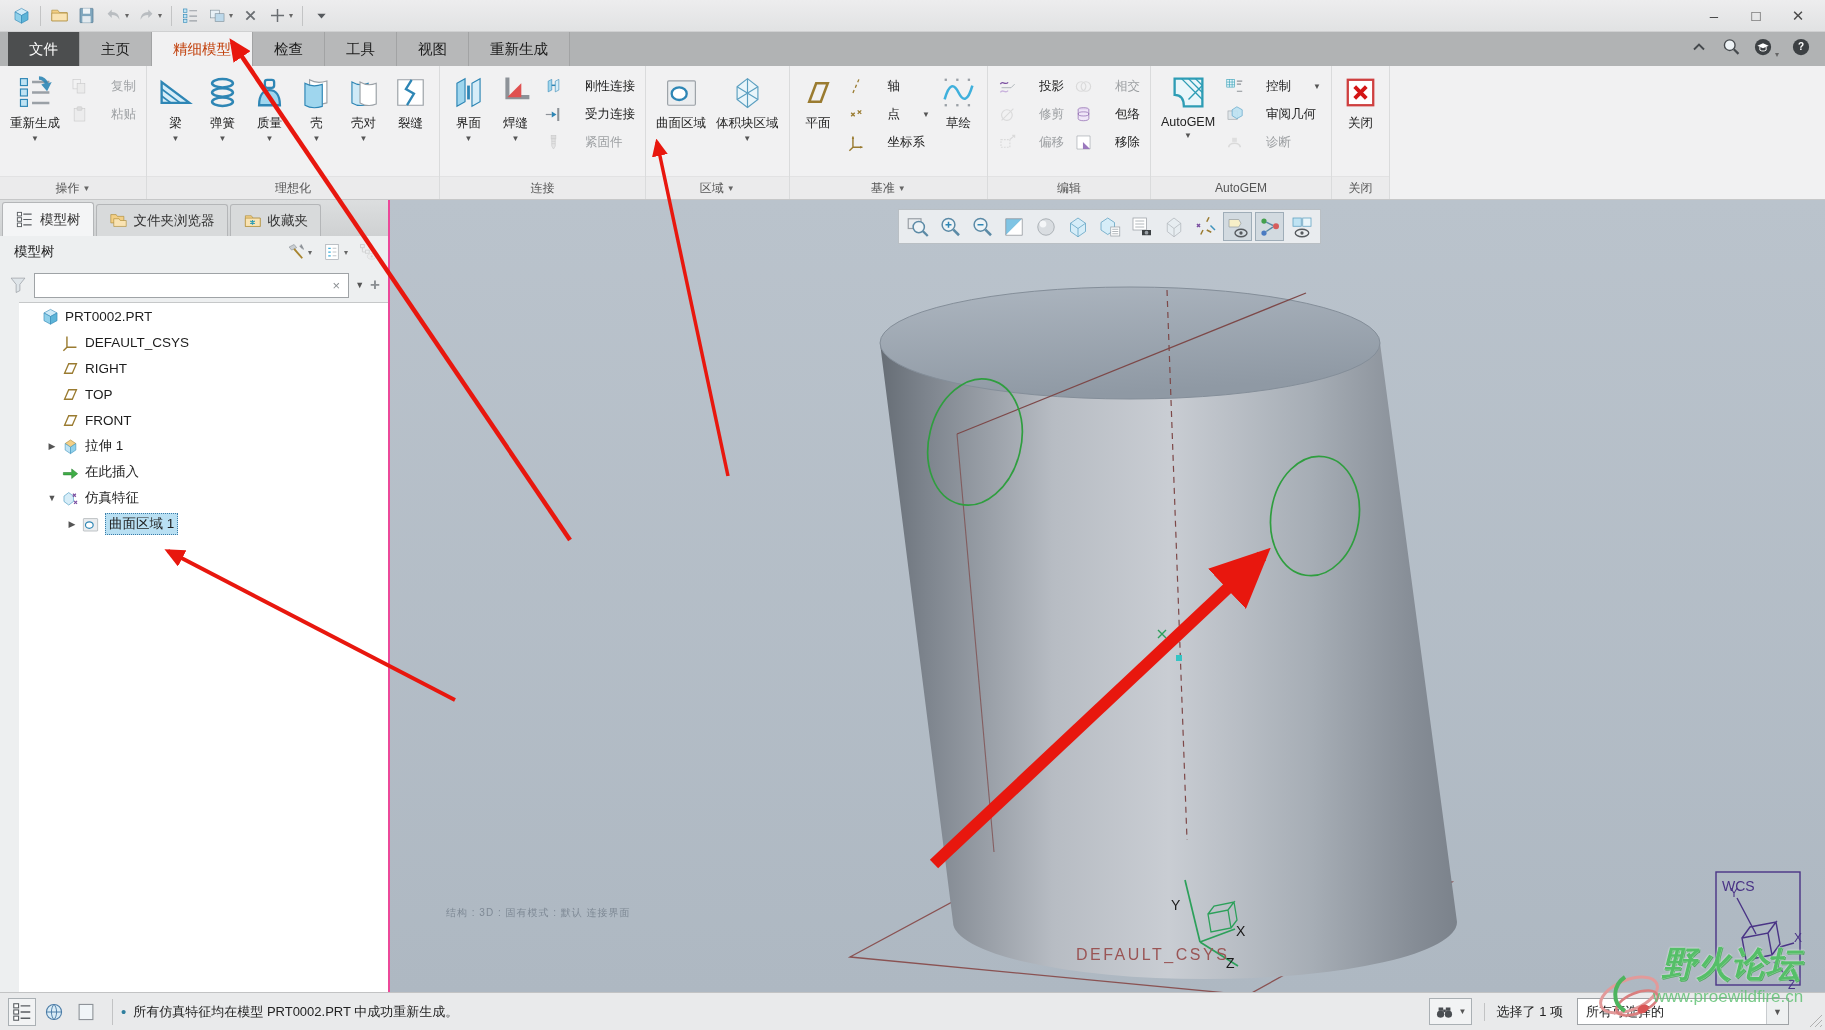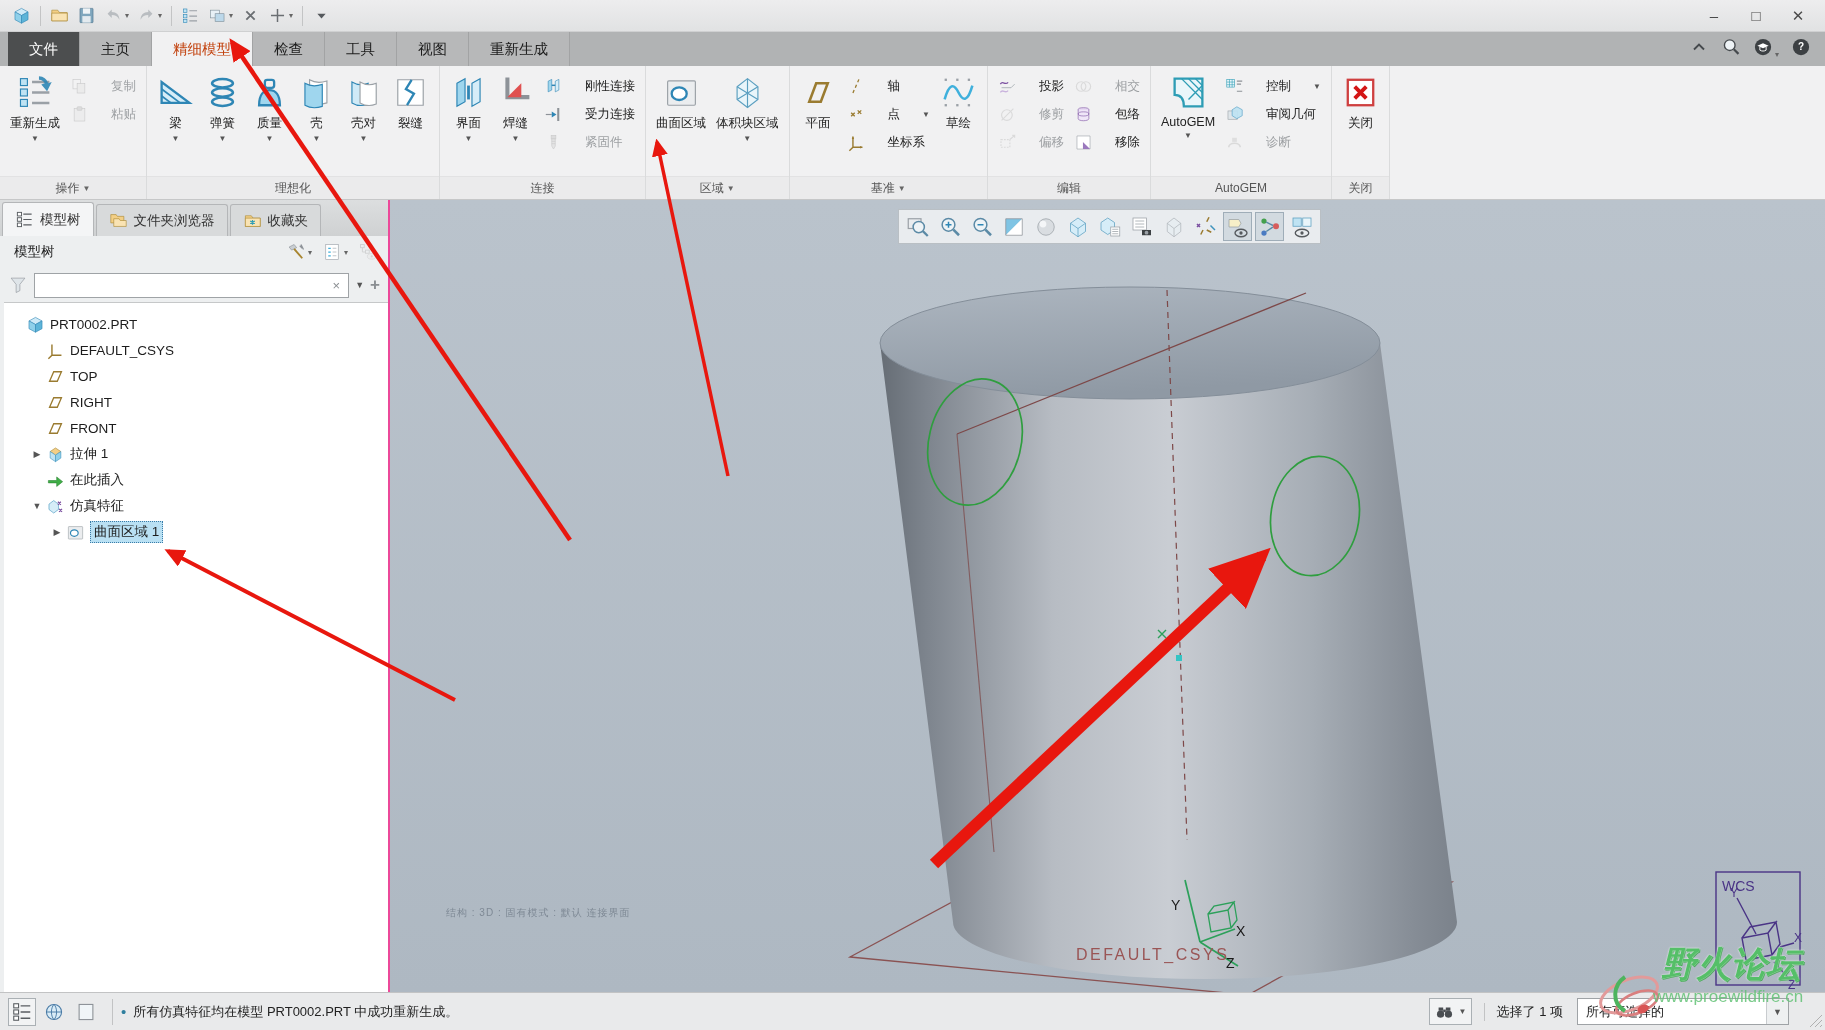--- a/index.html
+++ b/index.html
@@ -49,21 +49,21 @@
 .tree-header .spacer{flex:1}
 .th-btn{display:inline-flex;align-items:center;margin-left:10px}
 .th-btn .icon{width:20px;height:20px}
 .filter-row{height:34px;display:flex;align-items:center;padding:0 8px;gap:6px}
 .filter-row .icon.funnel{width:20px;height:20px}
 .filter-input{flex:1;height:25px;background:#fff;border:1px solid #9fa3a6;display:flex;align-items:center;padding:0 6px}
 .filter-input input{flex:1;border:none;outline:none;font-size:13px;background:transparent}
 .filter-x{color:#8a8e92;font-size:13px;padding:0 2px}
 .filter-dd{font-size:9px;color:#555}
 .filter-plus{font-size:17px;color:#8a8e92;font-weight:bold}
-.tree-wrap{flex:1;background:#fff;border-top:1px solid #c6c8c9;margin-left:4px;overflow:hidden;padding-top:8px}
+.tree-wrap{flex:1;background:#fff;border-top:1px solid #c6c8c9;margin-left:19px;overflow:hidden;}
 .tree-row{display:flex;align-items:center;height:26px;font-size:13.5px;color:#1d1d1d;white-space:nowrap}
 .tree-exp{width:14px;text-align:center;font-size:9px;color:#555}
 .tree-row .icon{width:19px;height:19px;margin:0 5px 0 2px}
 .tree-label.selected{background:#b9e0f3;border:1px dotted #3a7ca8;padding:1px 3px}
 
 .viewport{position:absolute;left:390px;top:200px;right:0;bottom:38px;background:linear-gradient(#bac3cc,#aeb8c2);overflow:hidden}
 .gfx-toolbar{position:absolute;left:508px;top:9px;display:flex;align-items:center;gap:3px;background:rgba(238,241,243,.9);border:1px solid #b9bfc4;padding:2px 4px;z-index:10}
 .gfx-btn{width:29px;height:29px;display:flex;align-items:center;justify-content:center;border:1px solid transparent}
 .gfx-btn .icon{width:24px;height:24px}
 .gfx-btn.pressed{background:#d2dae0;border:1px solid #9fadb8}
@@ -723,30 +723,30 @@
           </span>
           <span class="tree-label">DEFAULT_CSYS</span>
         </div>
         <div class="tree-row" style="padding-left: 26px;">
           <span class="tree-exp"></span>
           <span class="icon">
             <svg viewBox="0 0 32 32">
               <path d="M6 24 13 8h13l-7 16z" fill="none" stroke="#9a7b30" stroke-width="2.2"></path>
             </svg>
           </span>
-          <span class="tree-label">TOP</span>
+          <span class="tree-label">RIGHT</span>
         </div>
         <div class="tree-row" style="padding-left: 26px;">
           <span class="tree-exp"></span>
           <span class="icon">
             <svg viewBox="0 0 32 32">
               <path d="M6 24 13 8h13l-7 16z" fill="none" stroke="#9a7b30" stroke-width="2.2"></path>
             </svg>
           </span>
-          <span class="tree-label">RIGHT</span>
+          <span class="tree-label">TOP</span>
         </div>
         <div class="tree-row" style="padding-left: 26px;">
           <span class="tree-exp"></span>
           <span class="icon">
             <svg viewBox="0 0 32 32">
               <path d="M6 24 13 8h13l-7 16z" fill="none" stroke="#9a7b30" stroke-width="2.2"></path>
             </svg>
           </span>
           <span class="tree-label">FRONT</span>
         </div>

